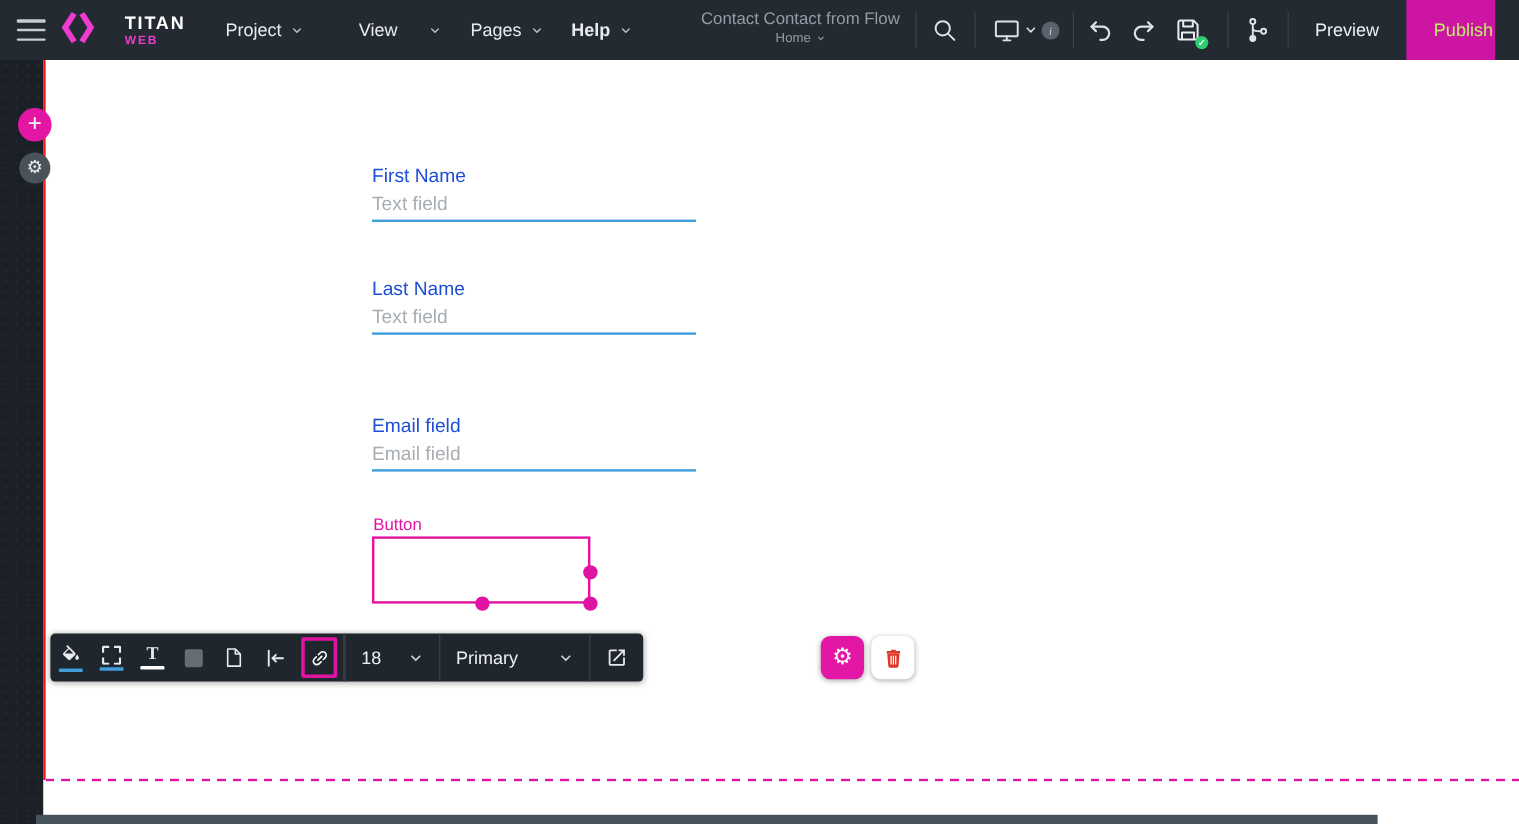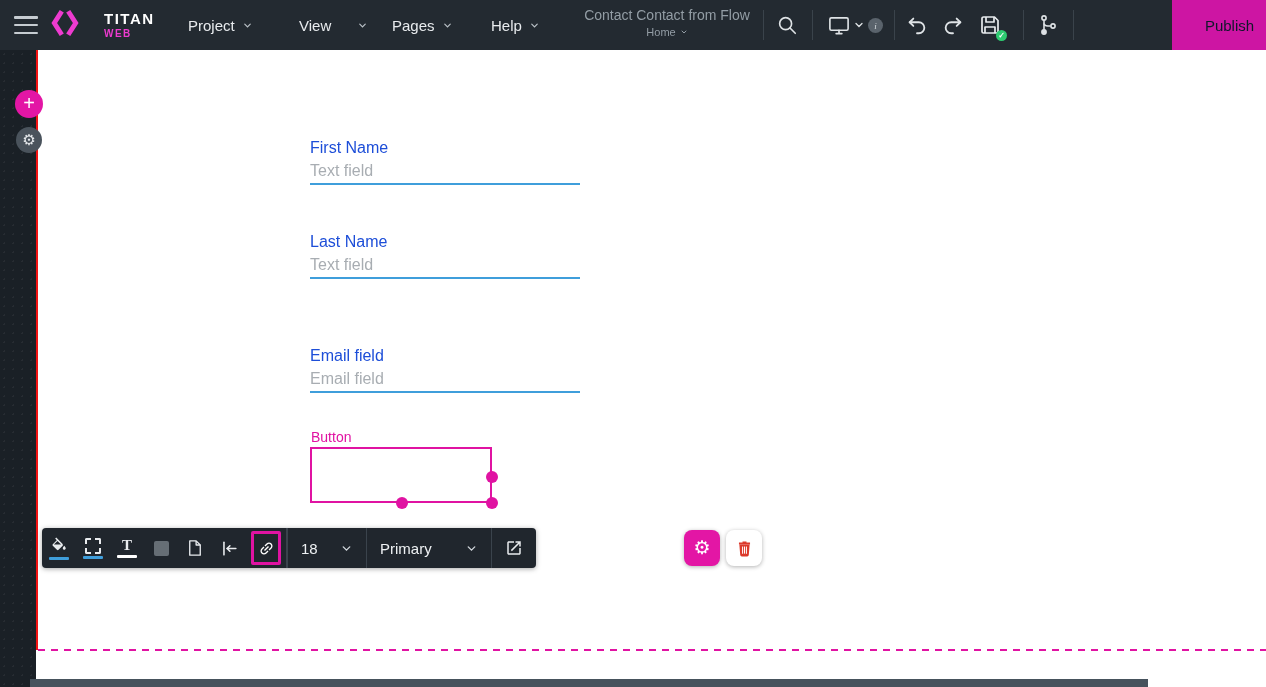--- a/index.html
+++ b/index.html
@@ -19,21 +19,21 @@
   .menu-item { position:absolute; top:0; height:50px; display:flex; align-items:center; gap:7px; color:#e8ebee; font-size:15px; cursor:pointer; }
   .menu-item svg { color:#b9c0c6; }
   .title-group { position:absolute; left:552px; top:7px; width:230px; text-align:center; }
   .page-title { color:#939da5; font-size:14px; }
   .breadcrumb-row { margin-top:3px; display:flex; align-items:center; justify-content:center; gap:4px; color:#939da5; font-size:11px; cursor:pointer; }
   .iconbtn { position:absolute; display:flex; align-items:center; justify-content:center; color:#dfe3e6; cursor:pointer; }
   .info-badge { position:absolute; left:868px; top:18px; width:15px; height:15px; border-radius:50%; background:#5a636c; color:#d6dbdf; font-size:9px; font-style:italic; font-family:"Liberation Serif", serif; display:flex; align-items:center; justify-content:center; }
   .save-wrap { position:absolute; left:978px; top:13px; width:26px; height:26px; cursor:pointer; }
   .save-badge { position:absolute; right:-3px; bottom:-2px; width:11px; height:11px; border-radius:50%; background:#2ecc71; color:#fff; font-size:8px; line-height:11px; text-align:center; font-weight:bold; }
   .preview-btn { position:absolute; left:1085px; top:0; width:75px; height:50px; display:flex; align-items:center; justify-content:center; color:#eef1f3; font-size:15px; cursor:pointer; }
-  .publish-btn { position:absolute; left:1172px; top:0; width:94px; height:50px; background:#cd15a3; color:#0f172a; font-size:15px; display:flex; align-items:center; justify-content:center; cursor:pointer;padding-left:21px; }
+  .publish-btn { position:absolute; left:1172px; top:0; width:74px; height:50px; background:#cd15a3; color:#bef264; font-size:15px; display:flex; align-items:center; justify-content:center; cursor:pointer;padding-left:21px; }
 
   
   .sidebar { position:absolute; left:0; top:50px; width:36px; height:637px; background:#1a2026; z-index:10;
              background-image:radial-gradient(rgba(255,255,255,0.055) 1px, transparent 1px); background-size:9px 9px; }
   .red-guide { position:absolute; left:36px; top:50px; width:2px; height:600px; background:#f31313; z-index:11; }
   .add-btn { position:absolute; left:15px; top:90px; width:28px; height:28px; border-radius:50%; background:#e316a5; color:#fff; font-size:20px; line-height:26px; text-align:center; z-index:12; cursor:pointer; }
   .settings-btn { position:absolute; left:16px; top:127px; width:26px; height:26px; border-radius:50%; background:#4a535c; color:#e6e9ec; font-size:15px; line-height:26px; text-align:center; z-index:12; cursor:pointer; }
 
   
   .field-label { position:absolute; left:310px; color:#1d4ed8; font-size:16px; font-weight:500; }
@@ -102,21 +102,21 @@
       <svg width="11" height="11" viewBox="0 0 24 24" fill="none" stroke="currentColor" stroke-width="2.6" stroke-linecap="round">
           <path d="M6 9l6 6 6-6"></path>
         </svg>
     </div>
     <div class="menu-item" style="left:392px;">
       <span>Pages</span>
       <svg width="11" height="11" viewBox="0 0 24 24" fill="none" stroke="currentColor" stroke-width="2.6" stroke-linecap="round">
           <path d="M6 9l6 6 6-6"></path>
         </svg>
     </div>
-    <div class="menu-item" style="left:491px;">
+    <div class="menu-item" style="left:476px;font-weight:bold;">
       <span>Help</span>
       <svg width="11" height="11" viewBox="0 0 24 24" fill="none" stroke="currentColor" stroke-width="2.6" stroke-linecap="round">
           <path d="M6 9l6 6 6-6"></path>
         </svg>
     </div>
 
     <div class="title-group">
       <div class="page-title">Contact Contact from Flow</div>
       <div class="breadcrumb-row">
         <span>Home</span>
@@ -175,20 +175,21 @@
       <svg width="24" height="24" viewBox="0 0 24 24" fill="none" stroke="currentColor" stroke-width="1.6">
         <circle cx="8" cy="5" r="2.1"></circle>
           <circle cx="8" cy="19" r="2.1" fill="currentColor"></circle>
           <circle cx="17" cy="13" r="2.1"></circle>
         <path d="M8 7.2v9.6"></path>
           <path d="M8 10.5c0 2.6 3.8 2.5 6.7 2.5"></path>
       </svg>
     </div>
     <div class="vdiv" style="left:1073px;"></div>
 
+    <div class="preview-btn">Preview</div>
     <div class="publish-btn">Publish</div>
   </div>
 
   <div class="sidebar"></div>
   <div class="red-guide"></div>
   <div class="add-btn">+</div>
   <div class="settings-btn">⚙</div>
 
   <div class="field-label" style="top:139px;">First Name</div>
   <input class="field-input" style="top: 158px;" placeholder="Text field">

